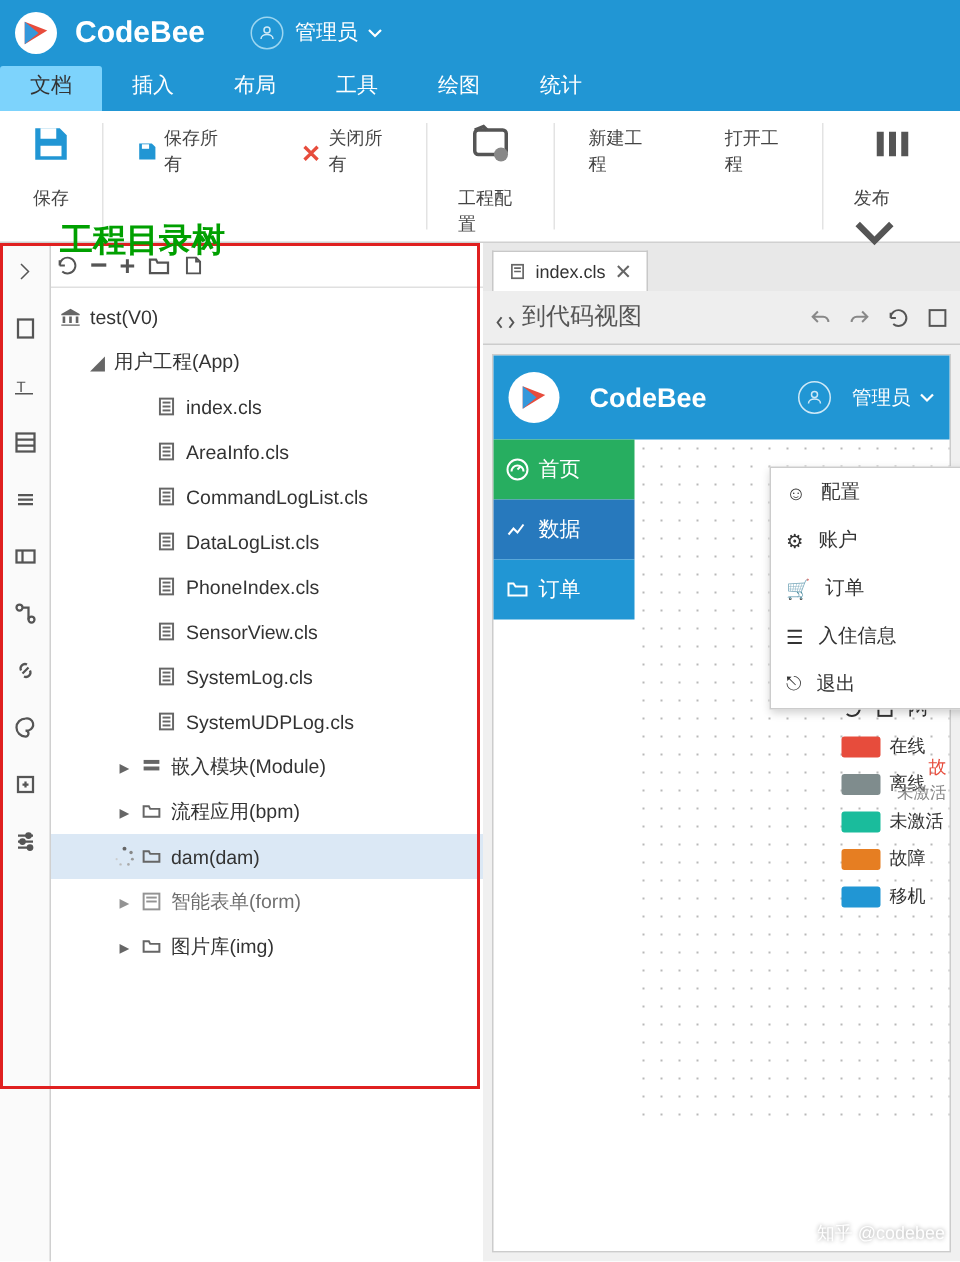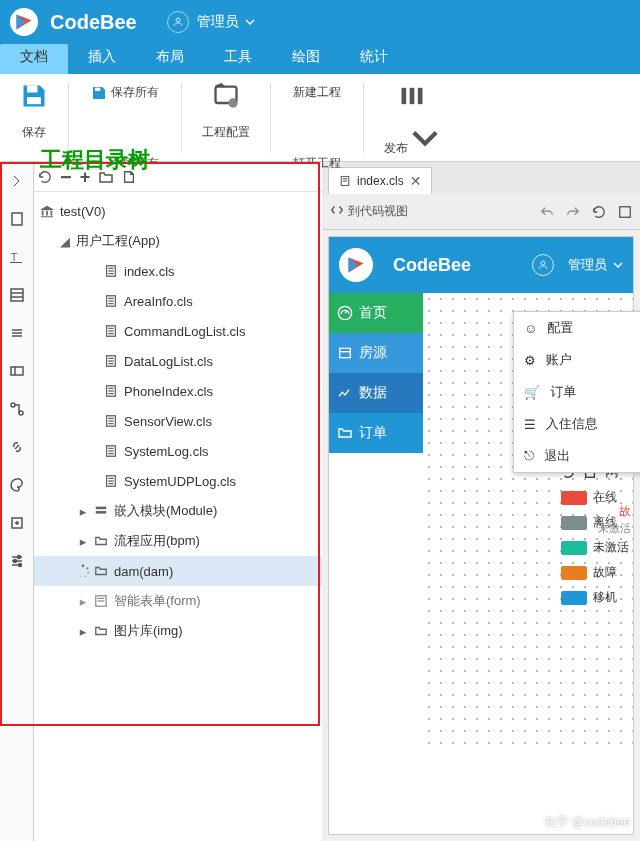--- a/index.html
+++ b/index.html
@@ -14,21 +14,21 @@
 .menubar { background: #2196D4; display: flex; height: 30px; }
 .menu-tab { padding: 4px 20px; color: #fff; font-size: 14px; cursor: pointer; }
 .menu-tab.active { background: #7dd3fc; color: #333; border-top-left-radius: 2px; border-top-right-radius: 2px; }
 .ribbon { background: #fff; border-bottom: 1px solid #d0d0d0; height: 88px; display: flex; padding: 8px 0; position: relative; }
 .ribbon-group { display: flex; flex-direction: column; align-items: center; padding: 0 12px; border-right: 1px solid #e3e3e3; }
 .ribbon-big { display: flex; flex-direction: column; align-items: center; padding: 0 8px; cursor: pointer; }
 .ribbon-big svg { width: 28px; height: 28px; }
 .ribbon-big-label { font-size: 12px; margin-top: 14px; color: #444; }
 .ribbon-small { display: flex; align-items: center; padding: 2px 4px; font-size: 12px; color: #444; cursor: pointer; }
 .ribbon-small svg, .ribbon-small .icn { width: 16px; height: 16px; margin-right: 4px; }
-.ribbon-col { display: flex; flex-direction: column; gap: 20px; padding: 0 6px; }
+.ribbon-col { display: flex; flex-direction: row; gap: 20px; padding: 0 6px; }
 .annotation { position: absolute; left: 40px; top: 145px; font-size: 22px; font-weight: bold; color: #00A000; z-index: 20; }
 .main-area { display: flex; height: 679px; }
 .sidebar { width: 34px; background: #fafafa; border-right: 1px solid #d0d0d0; display: flex; flex-direction: column; }
 .sidebar-btn { height: 38px; display: flex; align-items: center; justify-content: center; cursor: pointer; color: #555; }
 .sidebar-btn svg { width: 16px; height: 16px; }
 .tree-panel { width: 288px; background: #fff; position: relative; }
 .redbox { position: absolute; left: -34px; top: 0; width: 320px; height: 564px; border: 2px solid #e02020; pointer-events: none; z-index: 10; }
 .tree-toolbar { height: 30px; display: flex; align-items: center; padding: 0 4px; border-bottom: 1px solid #e0e0e0; gap: 8px; }
 .tree-toolbar span { cursor: pointer; color: #555; display: flex; }
 .tree { padding: 4px 0; }
@@ -38,21 +38,21 @@
 .caret { display: inline-flex; width: 14px; justify-content: center; color: #666; margin-right: 4px; }
 .tree-icon { display: inline-flex; margin-right: 6px; color: #666; }
 .indent-1 { padding-left: 24px; }
 .indent-2 { padding-left: 42px; }
 .indent-3 { padding-left: 70px; }
 .editor-area { flex: 1; background: #f0f0f0; display: flex; flex-direction: column; overflow: hidden; }
 .editor-tabs { background: #e8e8e8; height: 32px; display: flex; align-items: flex-end; padding-left: 6px; }
 .editor-tab { background: #fff; padding: 5px 10px; border: 1px solid #c8c8c8; border-bottom: none; font-size: 12px; display: flex; align-items: center; gap: 6px; }
 .editor-tab .close { cursor: pointer; font-size: 14px; color: #666; }
 .editor-toolbar { background: #eee; height: 36px; display: flex; align-items: center; padding: 0 8px; gap: 12px; border-bottom: 1px solid #ccc; }
-.tb-btn { display: flex; align-items: flex-start; gap: 4px; font-size: 12px; color: #555; cursor: pointer; }
+.tb-btn { display: flex; align-items: flex-end; gap: 4px; font-size: 16px; color: #555; cursor: pointer; }
 .preview { flex: 1; background: #fff; margin: 6px; border: 1px solid #ccc; position: relative; }
 .pv-header { background: #2196D4; height: 56px; display: flex; align-items: center; padding: 0 10px; color: #fff; }
 .pv-title { font-size: 18px; font-weight: bold; margin-left: 8px; }
 .pv-user { margin-left: auto; display: flex; align-items: center; gap: 6px; font-size: 13px; }
 .pv-nav { display: flex; flex-direction: column; width: 94px; }
 .pv-nav-item { height: 40px; display: flex; align-items: center; padding: 0 8px; color: #fff; font-size: 14px; gap: 6px; }
 .pv-nav-item.green { background: #27AE60; }
 .pv-nav-item.blue1 { background: #3498DB; }
 .pv-nav-item.blue2 { background: #2779BD; }
 .pv-nav-item.blue3 { background: #2196D4; }
@@ -490,27 +490,20 @@
       </div>
       <div class="pv-body">
         <div class="pv-nav">
           <div class="pv-nav-item green">
             <svg width="16" height="16" viewBox="0 0 24 24" fill="#fff">
                 <circle cx="12" cy="12" r="10" fill="none" stroke="#fff" stroke-width="2"></circle>
                 <path d="M6 14a6 6 0 0112 0" fill="none" stroke="#fff" stroke-width="2"></path>
                 <line x1="12" y1="12" x2="15" y2="9" stroke="#fff" stroke-width="2"></line>
               </svg>
             <span>首页</span>
-          </div>
-          <div class="pv-nav-item blue1">
-            <svg width="16" height="16" viewBox="0 0 24 24" fill="none" stroke="#fff" stroke-width="2">
-                <rect x="4" y="5" width="16" height="14"></rect>
-                <line x1="4" y1="10" x2="20" y2="10"></line>
-              </svg>
-            <span>房源</span>
           </div>
           <div class="pv-nav-item blue2">
             <svg width="16" height="16" viewBox="0 0 24 24" fill="none" stroke="#fff" stroke-width="2">
                 <path d="M3 17l5-6 4 4 6-8"></path>
               </svg>
             <span>数据</span>
           </div>
           <div class="pv-nav-item blue3">
             <svg width="16" height="16" viewBox="0 0 24 24" fill="none" stroke="#fff" stroke-width="2">
                 <path d="M3 6h5l2 3h11v9H3z"></path>

